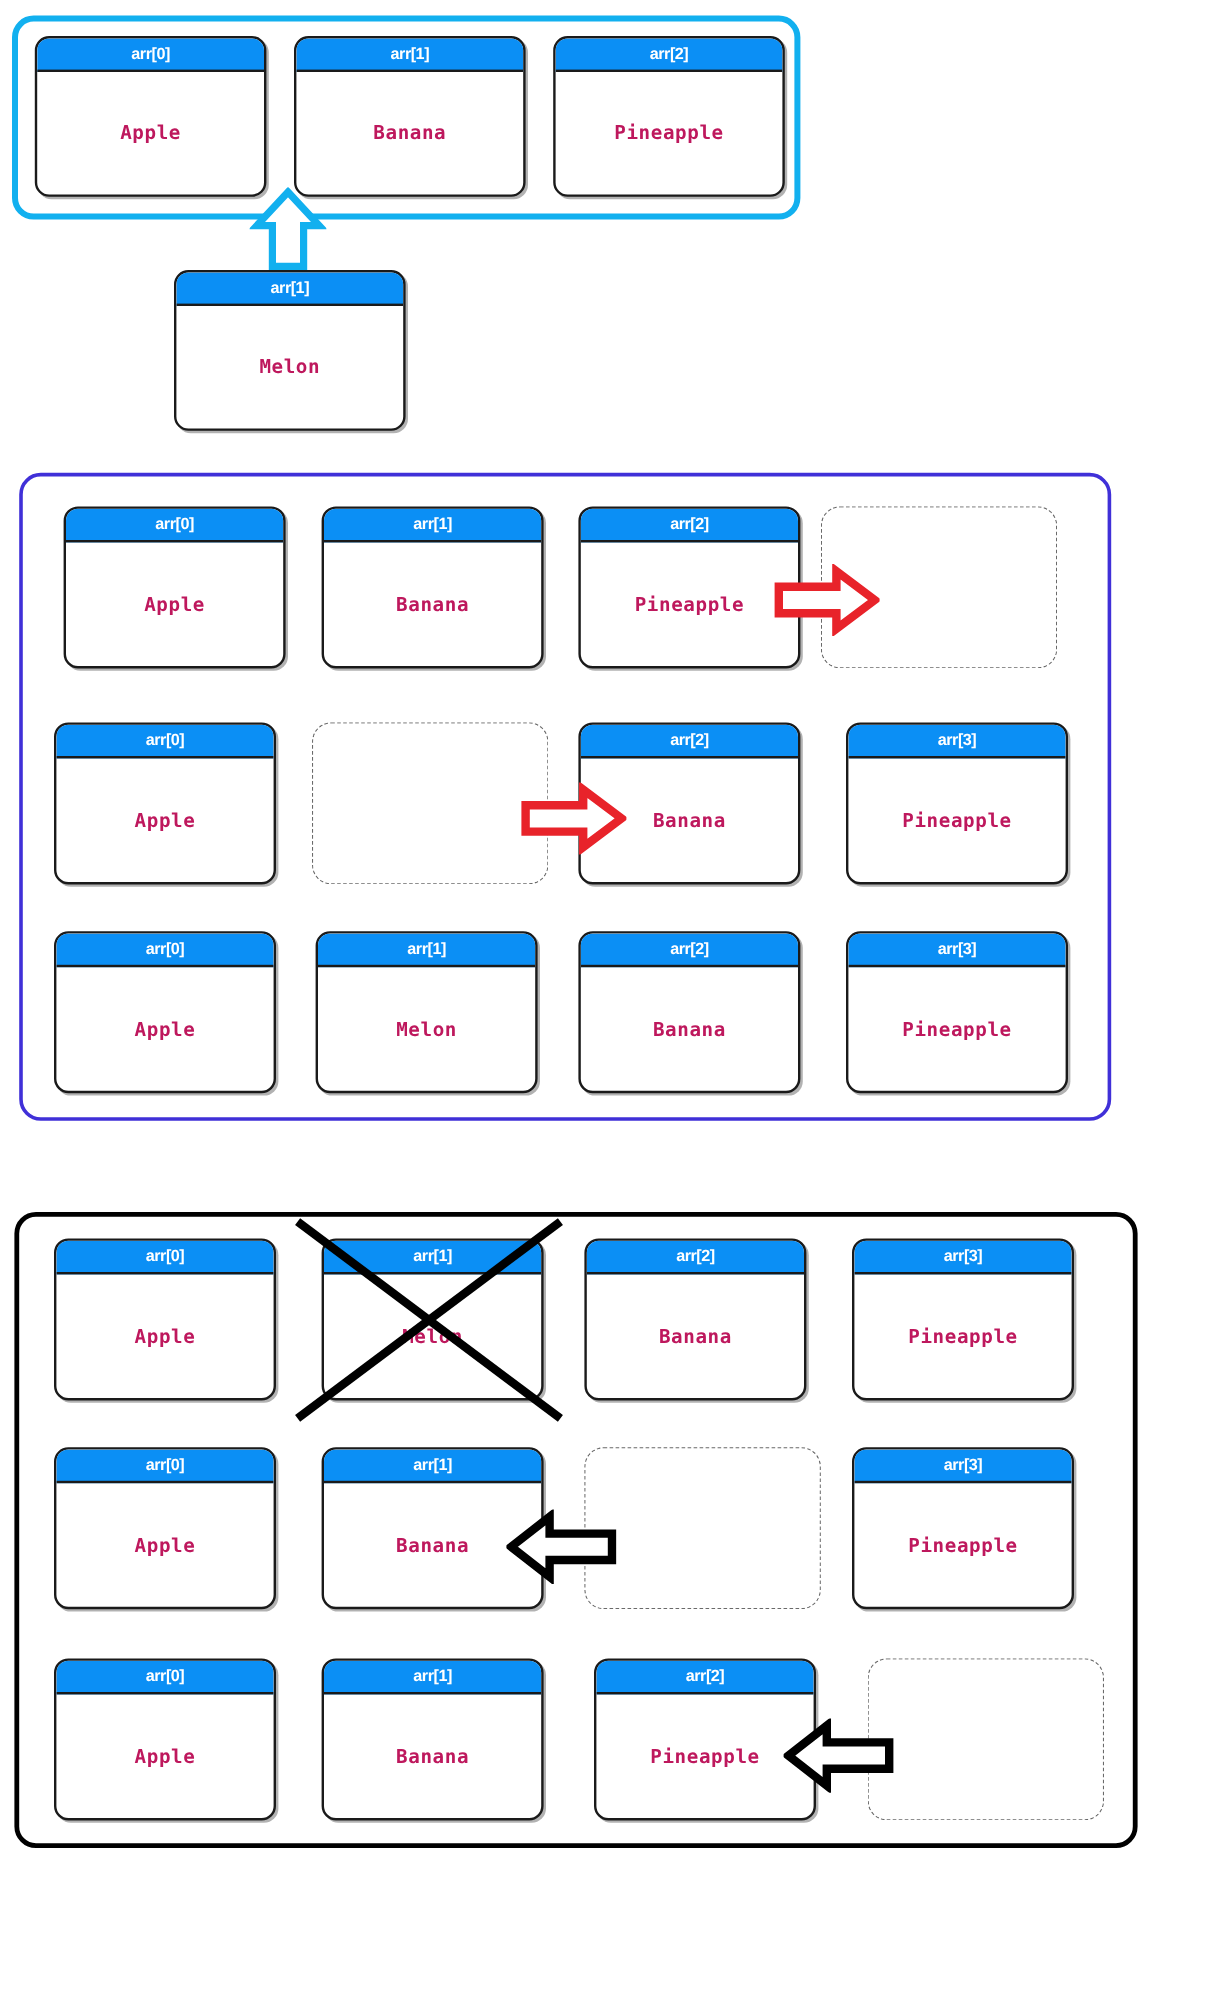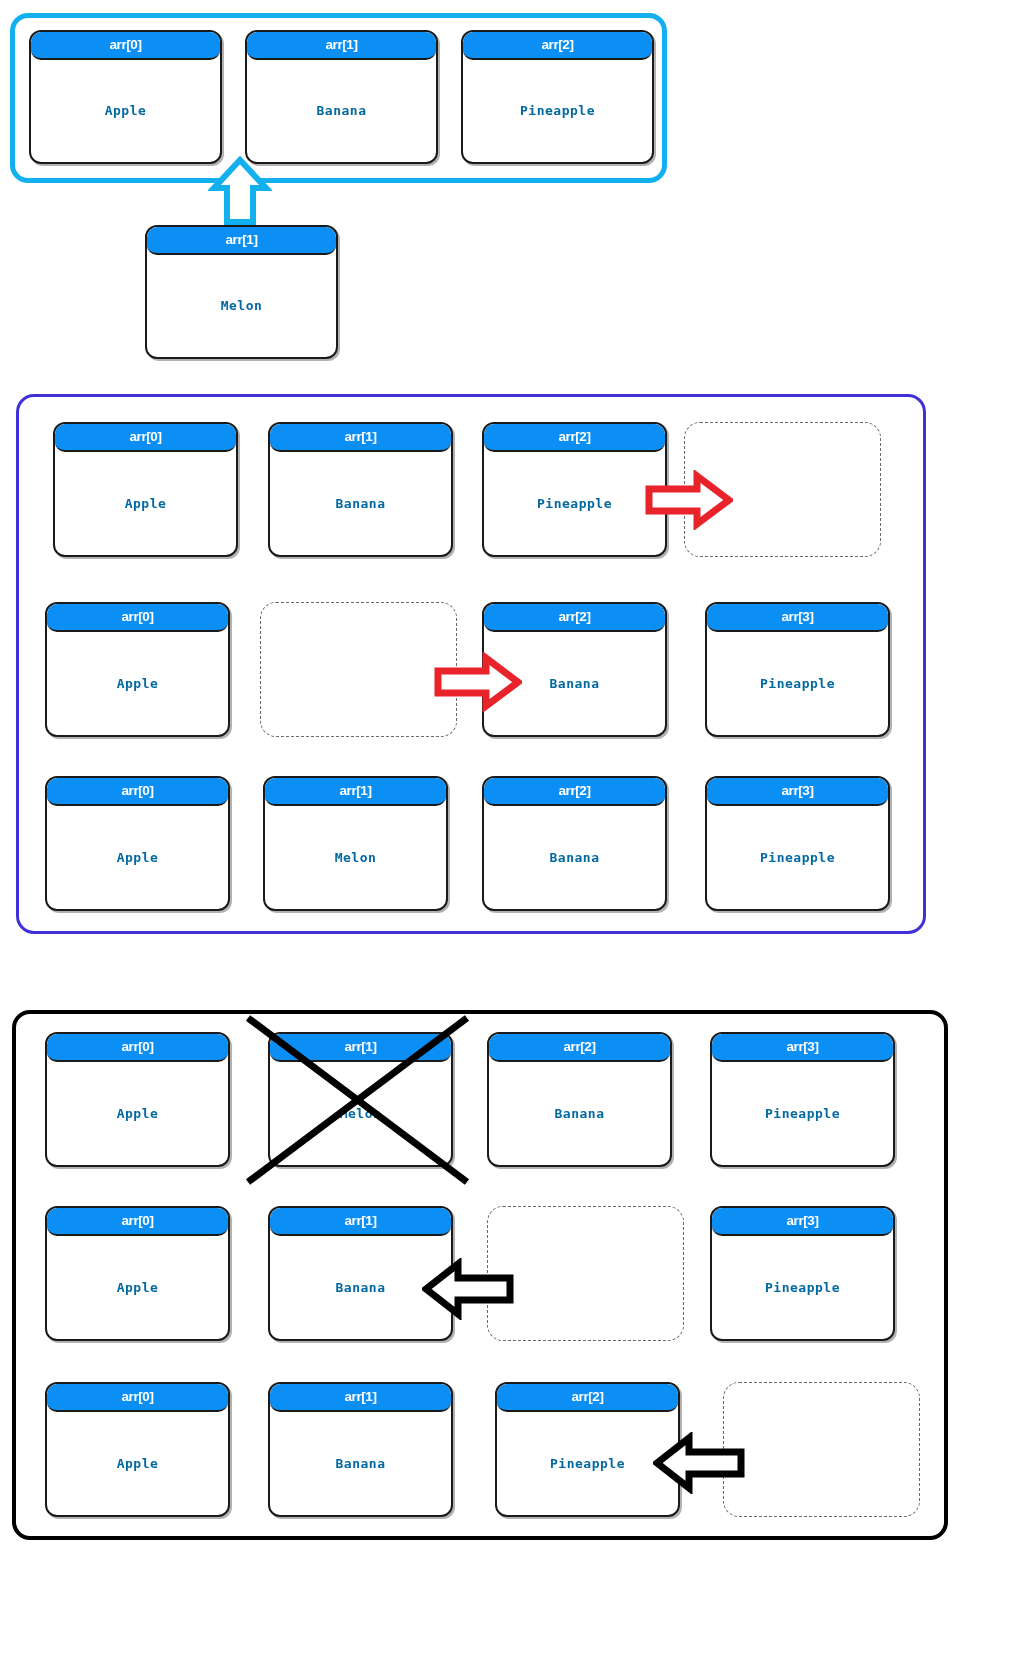--- a/index.html
+++ b/index.html
@@ -29,31 +29,30 @@
     height: 26px;
     background: #0b8ff5;
     border-bottom: 2.5px solid #1a1a1a;
     color: #ffffff;
     font-family: "Liberation Sans", sans-serif;
     font-size: 13.5px;
     font-weight: bold;
     line-height: 26px;
     text-align: center;
     letter-spacing: -0.4px;
-    border-radius: 10px;
   }
   .card .val {
     display: flex;
     align-items: center;
     justify-content: center;
     height: calc(100% - 28.5px);
     font-family: "DejaVu Sans Mono", monospace;
-    font-size: 13px;
+    font-size: 16px;
     font-weight: bold;
-    color: #0369a1;
+    color: #be185d;
     letter-spacing: 0.5px;
   }
 
   
   .slot-empty {
     position: absolute;
     box-sizing: border-box;
     background: transparent;
     border: 1.6px dashed #6a6a6a;
     border-radius: 16px;

